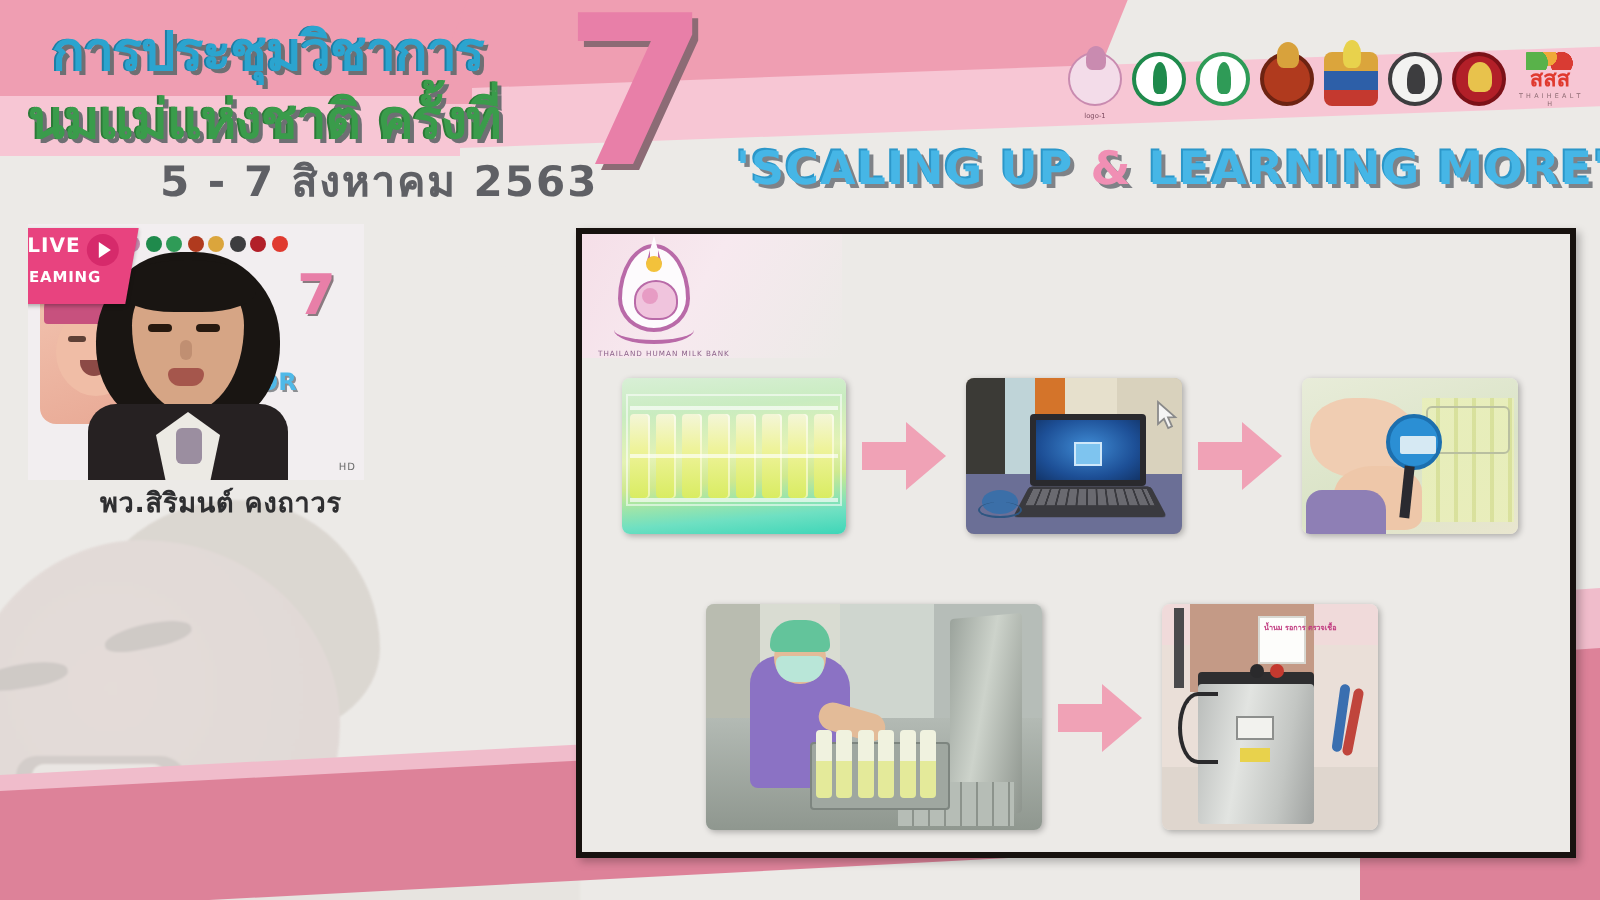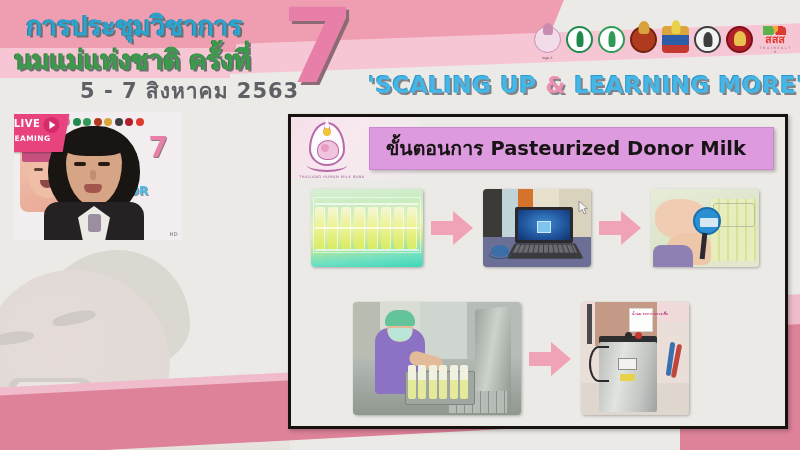--- a/index.html
+++ b/index.html
@@ -579,37 +579,35 @@
     </div>
 
     <div class="live-badge">
       <div class="lb-top">LIVE</div>
       <div class="lb-bot">STREAMING</div>
       <div class="lb-play"></div>
     </div>
     <div class="v-hud">HD</div>
   </div>
 
+  <div class="speaker-name">พว.สิริมนต์  คงถาวร</div>
 
   <div id="slide">
     <div class="slide-bg-wash"></div>
 
     <div class="drop-logo">
       <div class="drop-ring"></div>
       <div class="drop-shape"></div>
       <div class="drop-tip"></div>
       <div class="drop-dot"></div>
       <div class="drop-baby"></div>
       <div class="drop-arms"></div>
       <div class="drop-ring-text">THAILAND HUMAN MILK BANK</div>
     </div>
 
-    <div class="slide-title-bar">
-      <span>ขั้นตอนการ Pasteurized Donor Milk</span>
-    </div>
 
     <div class="proc-row r1">
       <div class="pic" id="pic1">
         <div class="frame"></div>
         <div class="bottles">
             <i></i>
             <i></i>
             <i></i>
             <i></i>
             <i></i>

